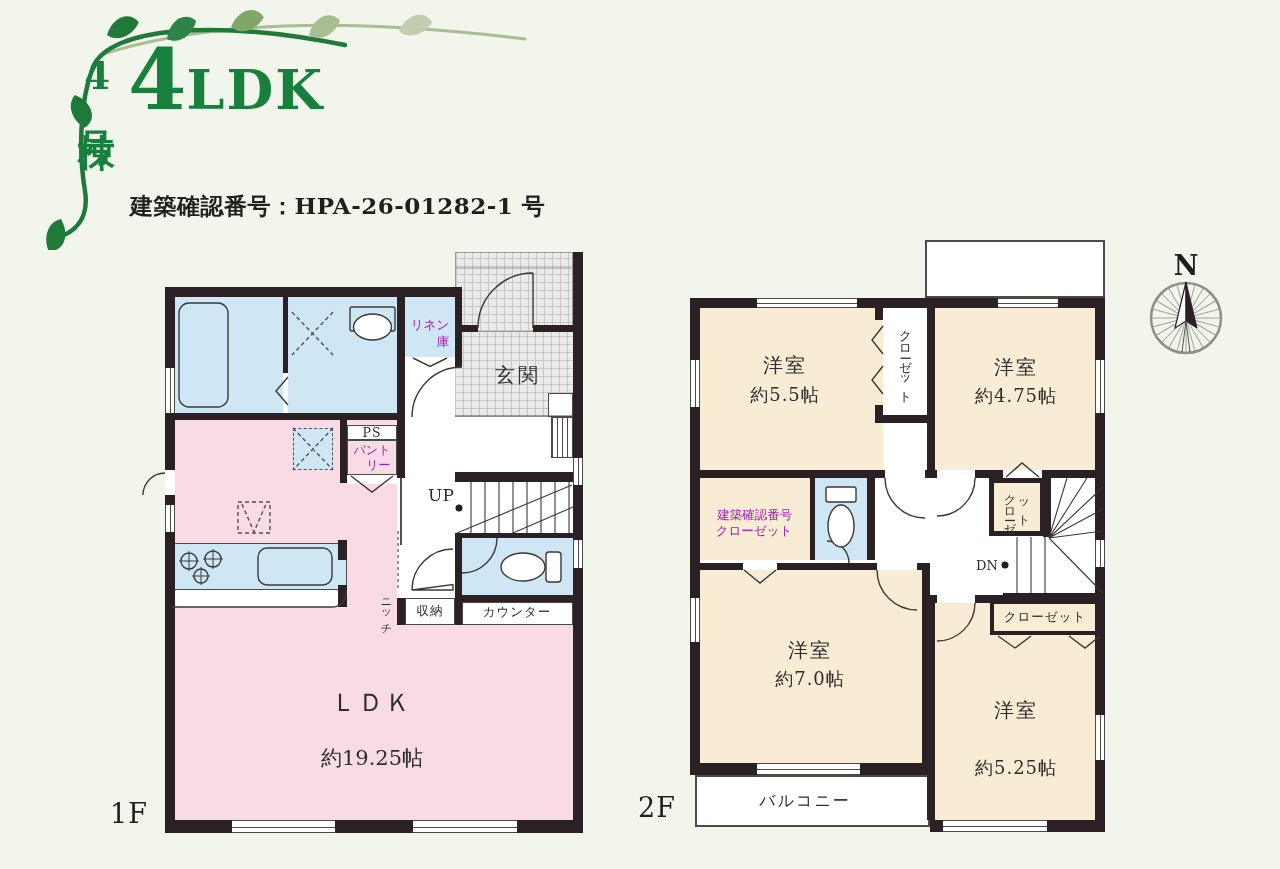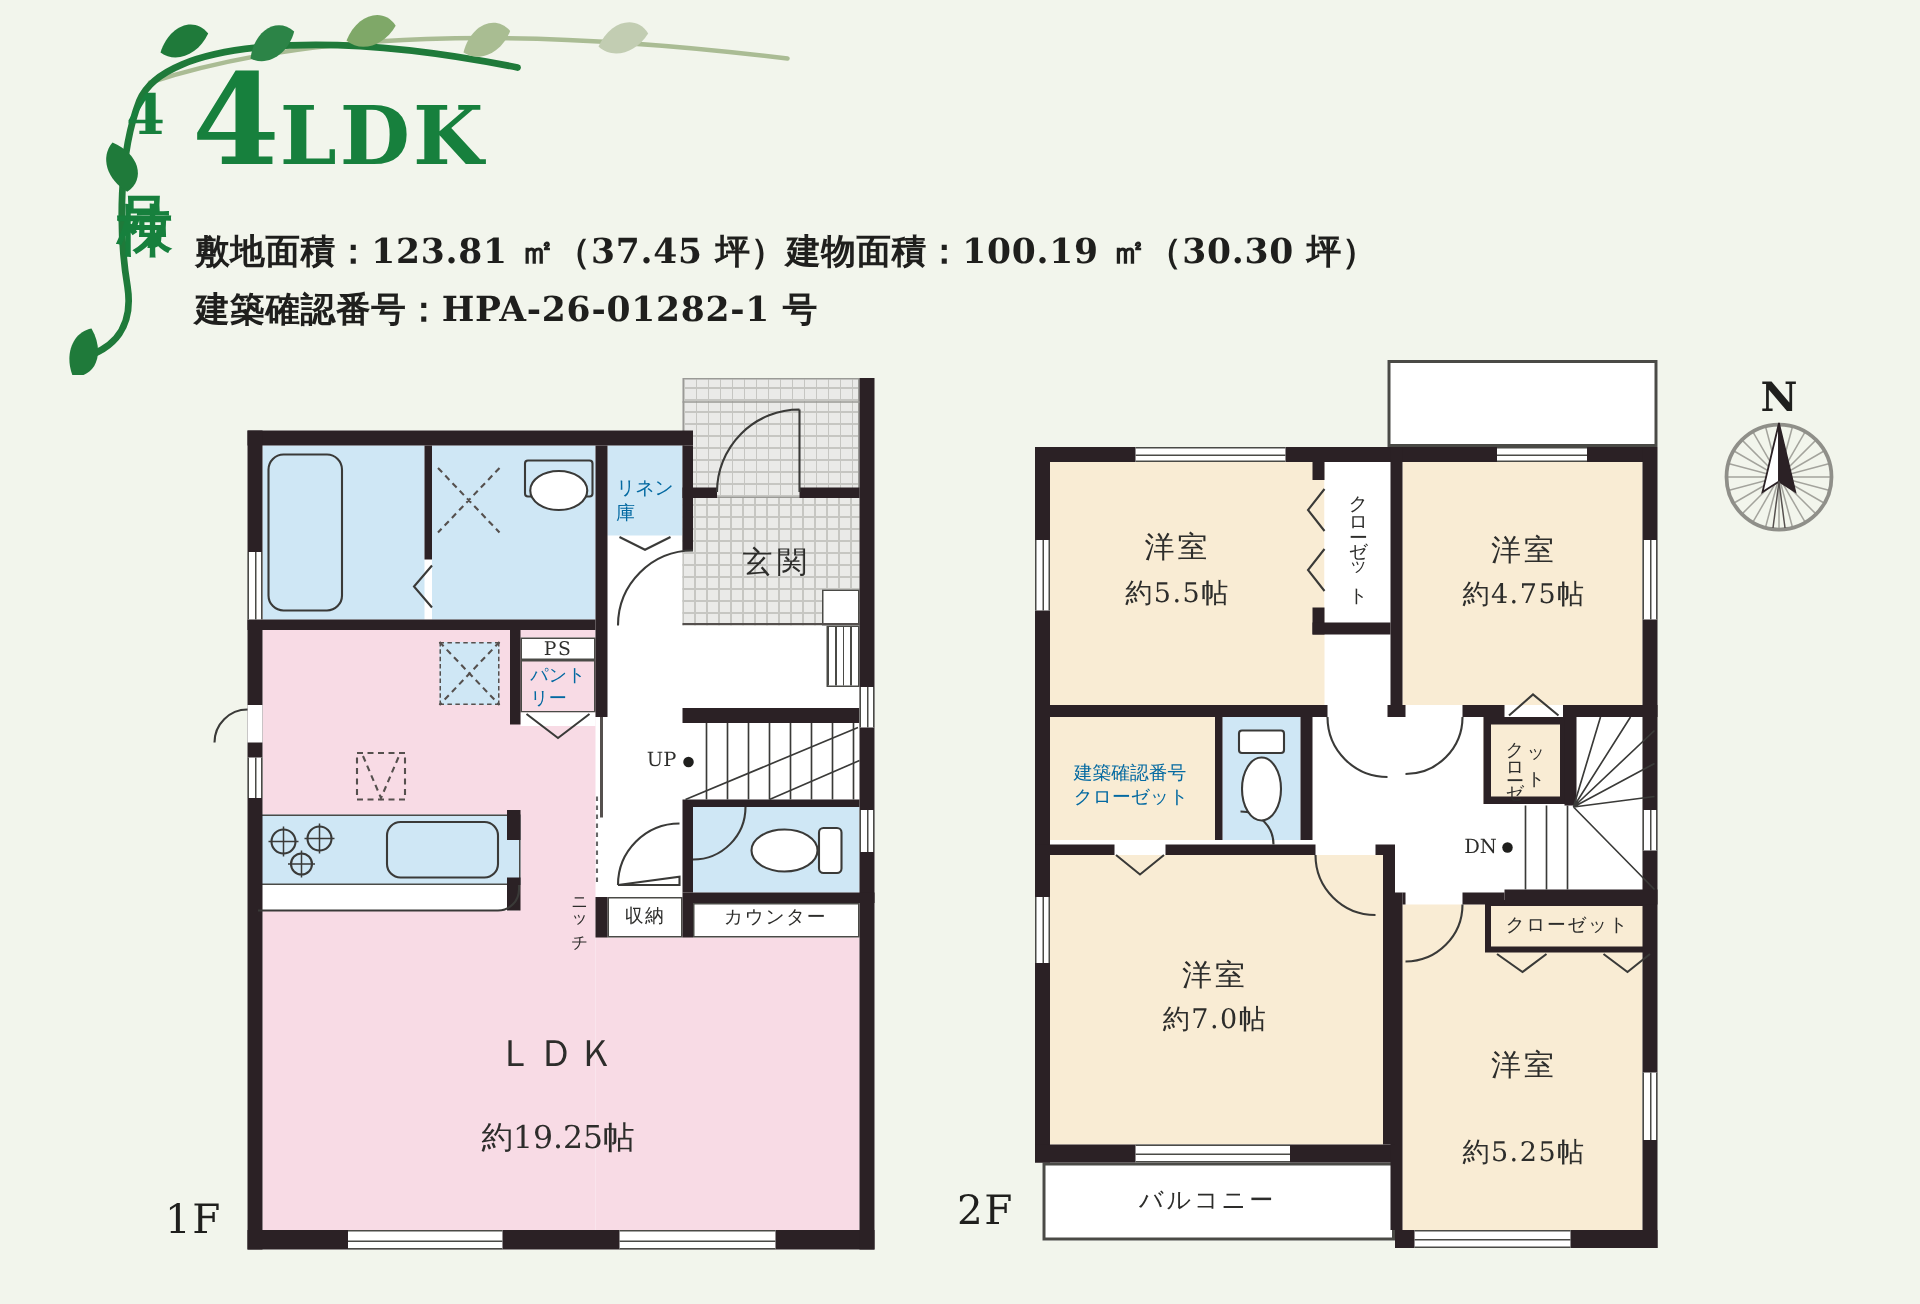--- a/index.html
+++ b/index.html
@@ -25,21 +25,21 @@
   .balc{position:absolute;box-sizing:border-box;background:#fff;border:2px solid #4a4a46}
   .stripes{position:absolute;background-color:#fff;border:1px solid #4a4a46;box-sizing:border-box;
            background-image:repeating-linear-gradient(90deg,#4a4a46 0,#4a4a46 1px,transparent 1px,transparent 5px)}
   .win-h{position:absolute;background:#fff;border-top:1.2px solid #4a4a46;border-bottom:1.2px solid #4a4a46;box-sizing:border-box}
   .win-h::after{content:"";position:absolute;left:0;right:0;top:50%;height:1px;background:#4a4a46}
   .win-v{position:absolute;background:#fff;border-left:1.2px solid #4a4a46;border-right:1.2px solid #4a4a46;box-sizing:border-box}
   .win-v::after{content:"";position:absolute;top:0;bottom:0;left:50%;width:1px;background:#4a4a46}
   .gap{position:absolute;background:#fff}
   .thinv{position:absolute;width:1.5px;background:#55504e}
   .lbl{position:absolute;transform:translate(-50%,-50%);white-space:nowrap;text-align:center;color:#2d2d2b}
-  .lbl2{position:absolute;transform:translate(-50%,-50%);text-align:left;color:#0369a1;white-space:nowrap}
+  .lbl2{position:absolute;transform:translate(-50%,-50%);text-align:right;color:#a21caf;white-space:nowrap}
   .vert{writing-mode:vertical-rl;text-orientation:upright;white-space:normal}
   .vlr{writing-mode:vertical-lr;text-orientation:upright;white-space:normal}
   .rname{font-size:20px;letter-spacing:2px}
   .rsize{font-size:18px;letter-spacing:1px}
   .small{font-size:12.5px;letter-spacing:1px}
   .floor-label{position:absolute;font-size:27px;color:#1f1f1d;letter-spacing:1px}
   svg{position:absolute;left:0;top:0;pointer-events:none}
   .compass-n{position:absolute;left:0;top:0;width:80px;text-align:center;font-size:27px;font-weight:bold;color:#1f1f1d}
 </style>
 </head>
@@ -57,21 +57,20 @@
     <path d="M0,0 C10,-16 28,-18 34,-4 C24,8 8,10 0,0" fill="#c2cdb2" transform="translate(384,26) rotate(-8)"></path>
     <path d="M0,0 C10,-16 28,-18 34,-4 C24,8 8,10 0,0" fill="#1f7a3a" transform="translate(60,90) rotate(80)"></path>
     <path d="M0,0 C10,-16 28,-18 34,-4 C24,8 8,10 0,0" fill="#1f7a3a" transform="translate(46,214) rotate(118)"></path>
   </svg>
 
   <div class="unit-vert" style="color:#17803d">4号棟</div>
   <div class="title-row" style="color:#17803d">
     <span class="title-num">4</span>
       <span class="title-ldk">LDK</span>
   </div>
-  <div class="spec" style="top:152px">敷地面積：123.81 ㎡（37.45 坪）建物面積：100.19 ㎡（30.30 坪）</div>
   <div class="spec" style="top:191px">建築確認番号：HPA-26-01282-1 号</div>
 
   <div class="abs" style="left:1146px;top:250px;width:80px;height:112px">
     <div class="compass-n">N</div>
     <svg width="80" height="112" viewBox="0 0 80 112">
       <g stroke="#a3a39c" stroke-width="1">
         <line x1="40" y1="33" x2="40" y2="103" transform="rotate(15 40 68)"></line>
           <line x1="40" y1="33" x2="40" y2="103" transform="rotate(30 40 68)"></line>
         <line x1="40" y1="33" x2="40" y2="103" transform="rotate(45 40 68)"></line>
           <line x1="40" y1="33" x2="40" y2="103" transform="rotate(60 40 68)"></line>
@@ -184,21 +183,21 @@
     <div class="lbl" style="left:383px;top:130px;font-size:20px;letter-spacing:3px">玄関</div>
     <div class="lbl2" style="left:295px;top:88px;font-size:12.5px;line-height:17px">
       <div>リネン</div>
       <div>庫</div>
     </div>
     <div class="lbl small" style="left:237px;top:187px">PS</div>
     <div class="lbl2" style="left:237px;top:213px;font-size:12px;line-height:15px">
       <div>パント</div>
       <div>リー</div>
     </div>
-    <div class="lbl" style="left:306px;top:262px;font-size:13px">UP</div>
+    <div class="lbl" style="left:306px;top:250px;font-size:17px">UP</div>
     <div class="lbl small" style="left:295px;top:366px">収納</div>
     <div class="lbl small" style="left:382px;top:367px">カウンター</div>
     <div class="lbl vert" style="left:250px;top:365px;font-size:11px;height:44px">ニッチ</div>
     <div class="lbl" style="left:237px;top:457px;font-size:25px;letter-spacing:2px">ＬＤＫ</div>
     <div class="lbl" style="left:237px;top:513px;font-size:21px">約19.25帖</div>
   </div>
 
   <div class="floor" style="left:685px;top:235px;width:430px;height:600px">
     <div class="balc" style="left:240px;top:5px;width:180px;height:58px"></div>
     <div class="rm" style="left:15px;top:73px;width:395px;height:512px;background:#fff"></div>

